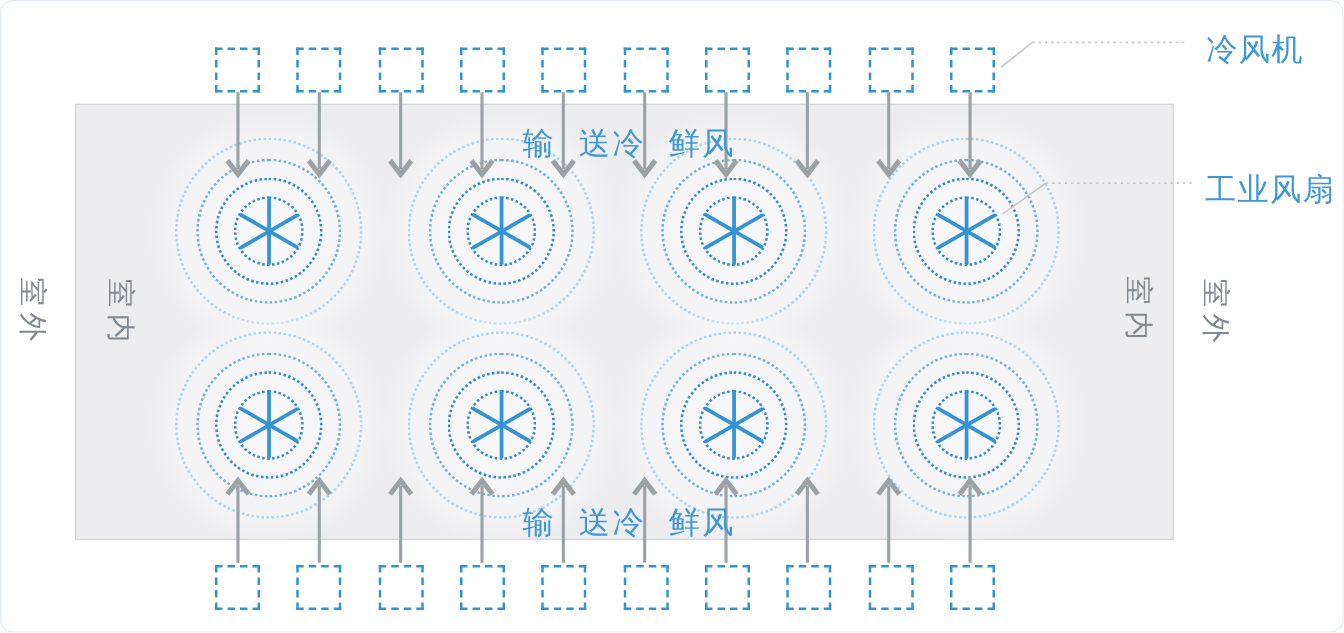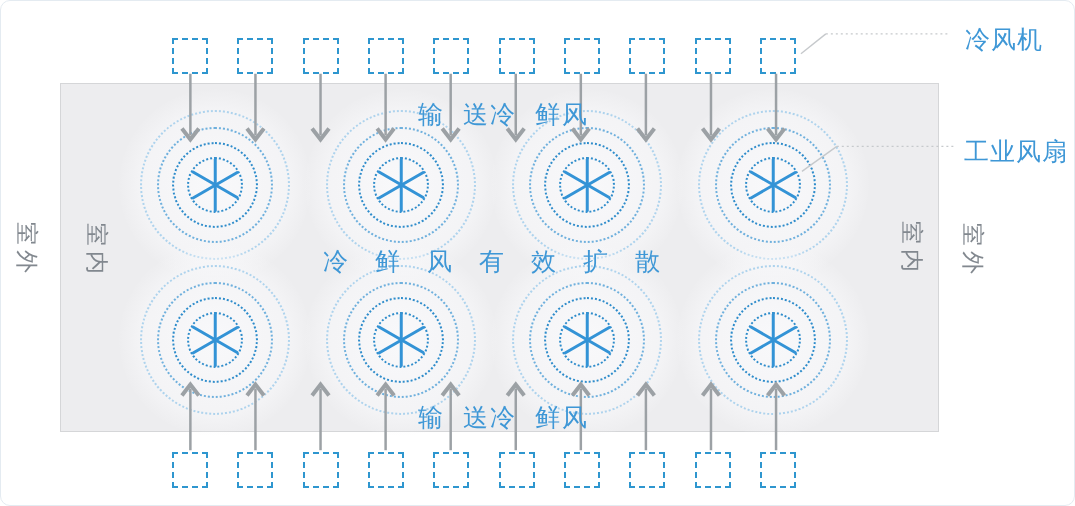--- a/index.html
+++ b/index.html
@@ -189,21 +189,20 @@
       <line x1="777" y1="451" x2="777" y2="389" stroke="#9ca1a5" stroke-width="2.5"></line>
       <polyline points="768.5,396 777,385 785.5,396" fill="none" stroke="#9ca1a5" stroke-width="4"></polyline>
       <line x1="802" y1="53" x2="827" y2="33" stroke="#c6c9cc" stroke-width="1.4"></line>
       <line x1="827" y1="33" x2="952" y2="33" stroke="#c6c9cc" stroke-width="1.4" stroke-dasharray="2 3"></line>
       <line x1="803" y1="171" x2="838" y2="146" stroke="#c6c9cc" stroke-width="1.4"></line>
       <line x1="838" y1="146" x2="956" y2="146" stroke="#c6c9cc" stroke-width="1.4" stroke-dasharray="2 3"></line>
     </svg>
 
   <div class="supply" style="left:417px;top:97px">输 送冷 鲜风</div>
   <div class="supply" style="left:417px;top:400px">输 送冷 鲜风</div>
-  <div class="diffusion">冷鲜风有效扩散</div>
 
   <div class="annotation" style="left:964px;top:22px">冷风机</div>
   <div class="annotation" style="left:963px;top:134px">工业风扇</div>
 
   <div class="side-label" style="left:25px;top:249px">室外</div>
   <div class="side-label" style="left:95px;top:250px">室内</div>
   <div class="side-label" style="left:910px;top:248px">室内</div>
   <div class="side-label" style="left:971px;top:250px">室外</div>
 
 </div>

